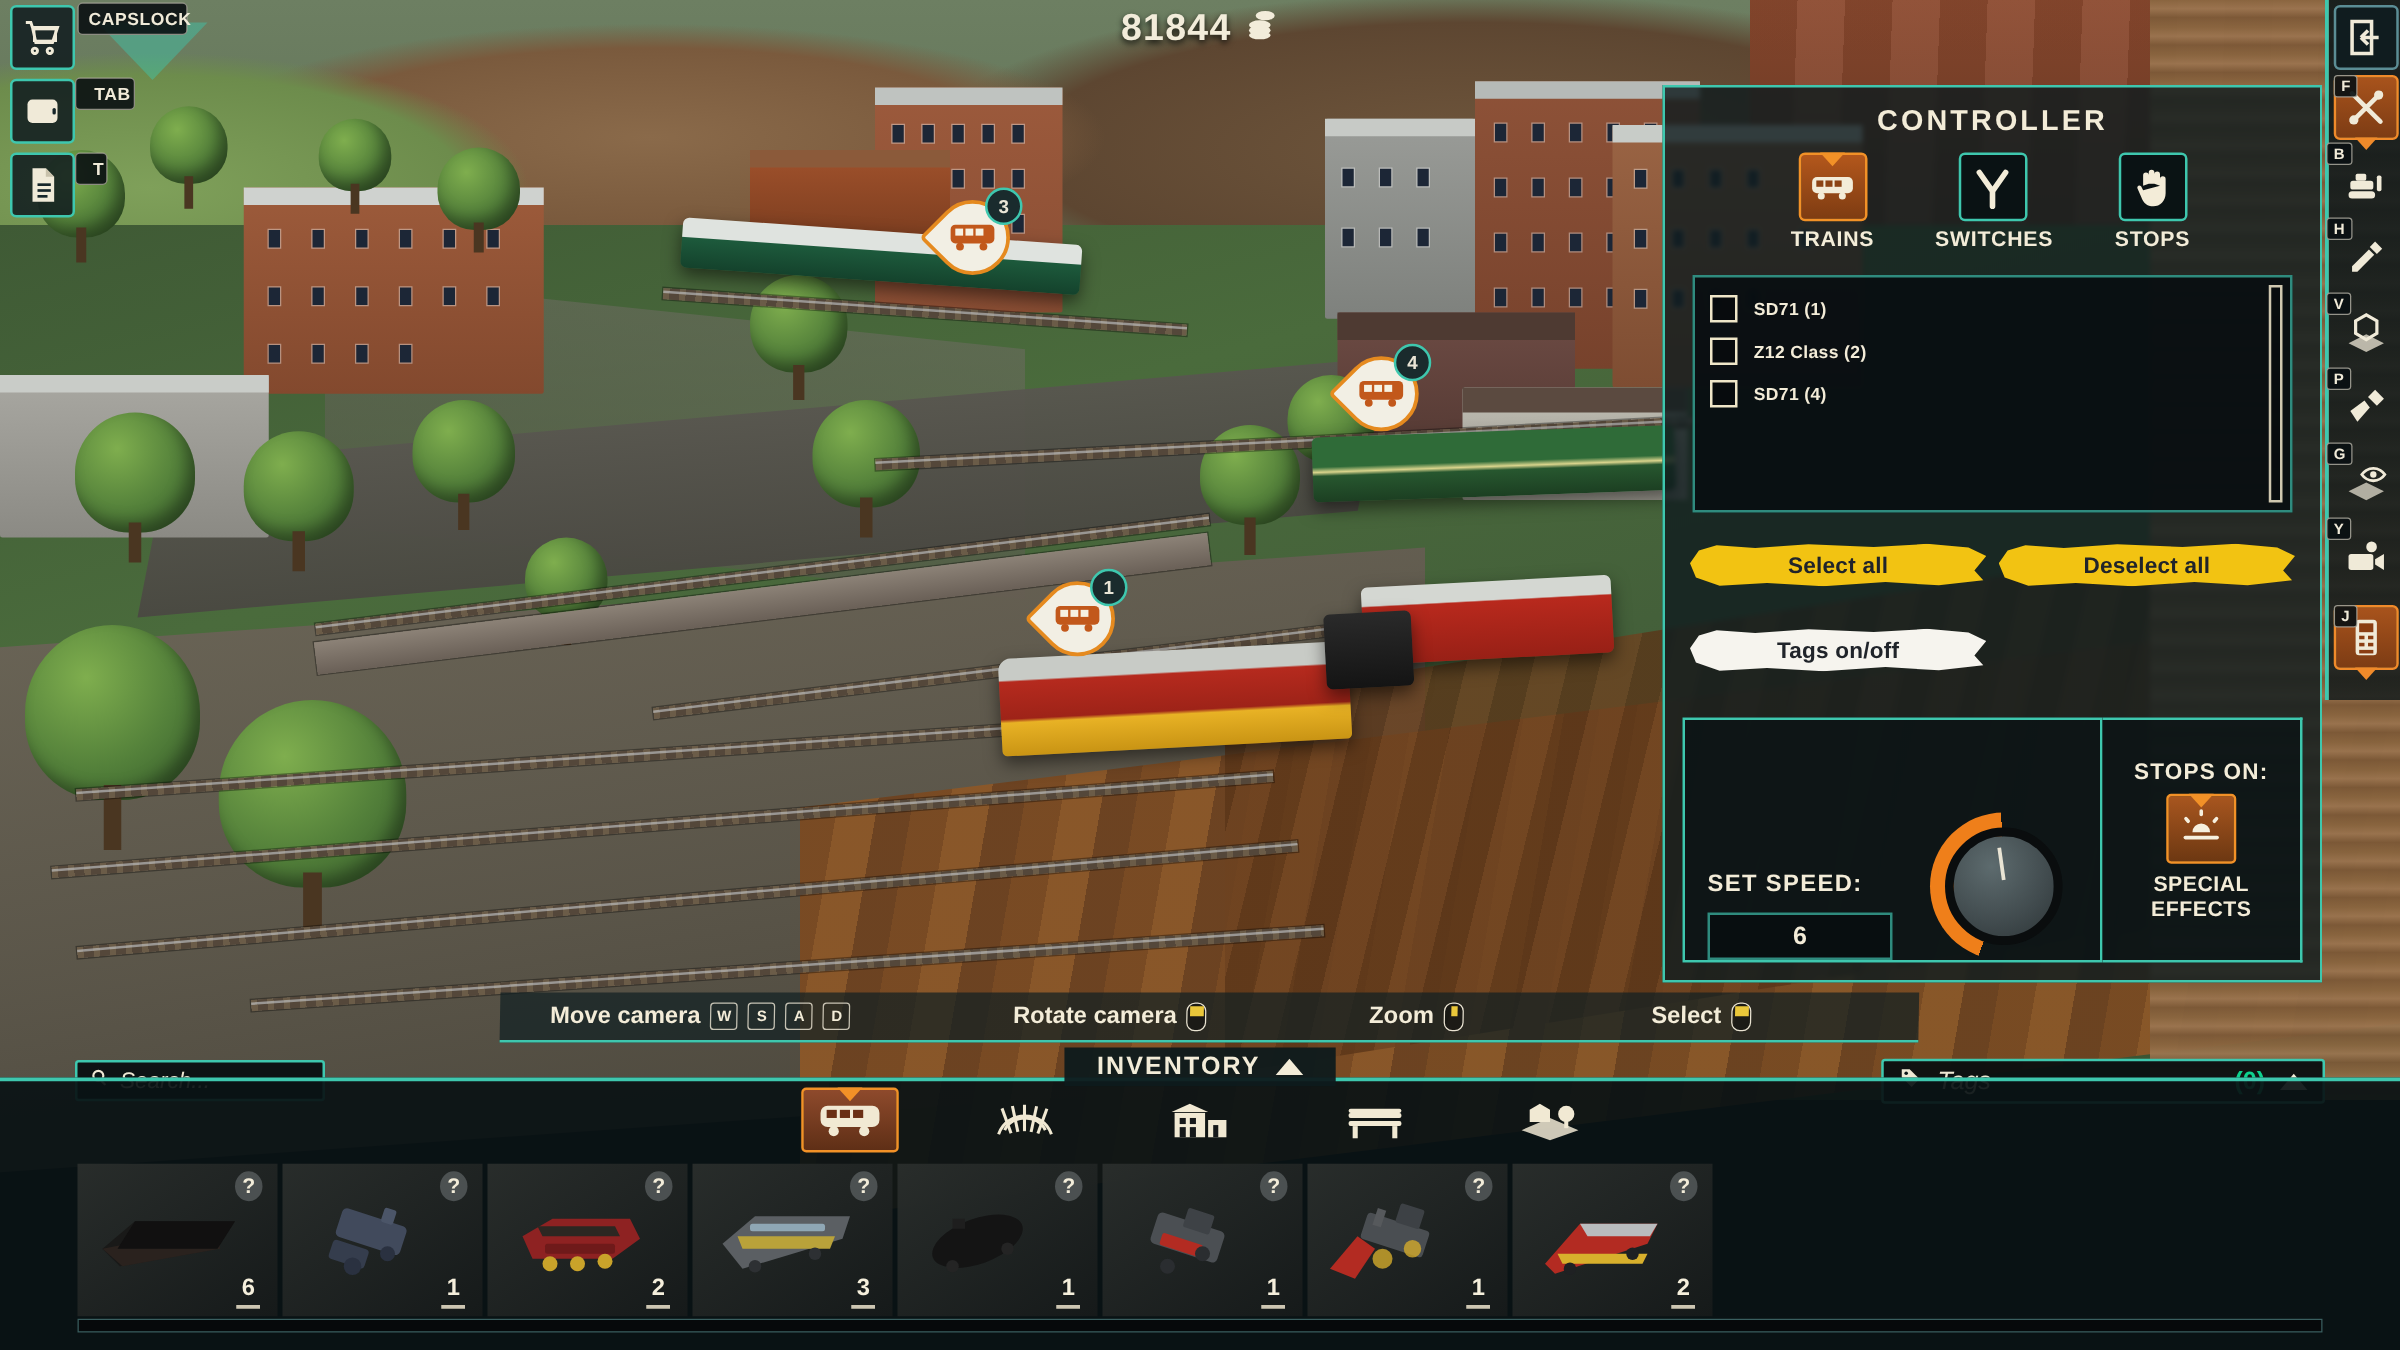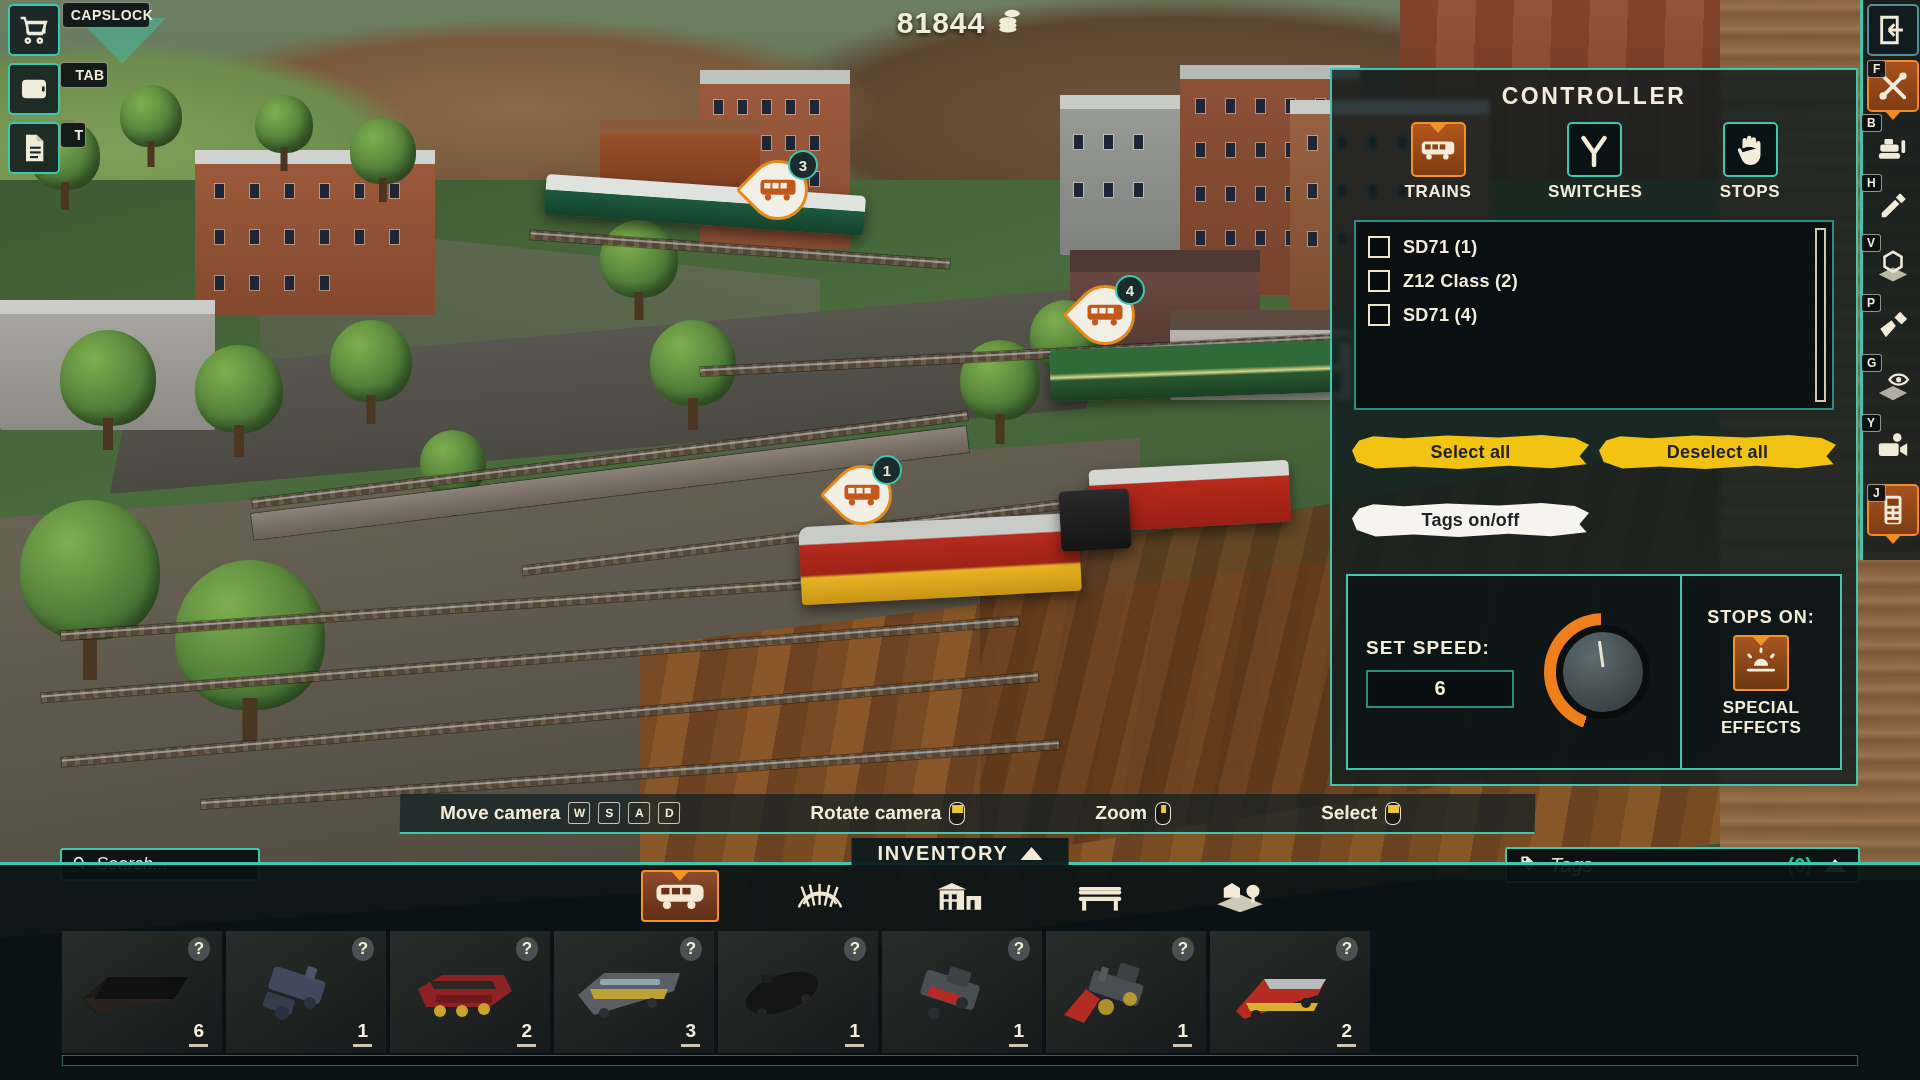--- a/index.html
+++ b/index.html
@@ -190,21 +190,21 @@
   #controller {
     position: absolute; left: 1330px; top: 68px; width: 528px; height: 718px;
     background: rgba(16,28,30,.82);
     border: 2px solid #3ec7ae;
     backdrop-filter: blur(2px);
   }
   #controller-title {
     text-align: center; color: #f3ecd8; font-size: 23px; font-weight: bold;
     letter-spacing: 2.5px; padding: 13px 0 6px;
   }
-  #tabs { display: flex; justify-content: center; gap: 64px; padding: 6px 0 4px; }
+  #tabs { display: flex; justify-content: center; gap: 36px; padding: 6px 0 4px; }
   .tab { width: 92px; text-align: center; }
   .tab .tile {
     width: 55px; height: 55px; margin: 0 auto; border-radius: 5px;
     background: rgba(10,18,20,.95); border: 2px solid #3ec7ae;
     display: flex; align-items: center; justify-content: center; position: relative;
   }
   .tab.active .tile {
     background: linear-gradient(180deg,#b3571c 0%, #7e3c12 100%);
     border-color: #f29127;
   }
@@ -229,21 +229,21 @@
   }
   .cbx {
     width: 22px; height: 22px; border: 2px solid #efe6c8;
     background: rgba(0,0,0,.25); flex: none; position: relative;
   }
   .row.checked .cbx { border-color: #0ed18e; }
   .row.checked .cbx::after {
     content: '✓'; position: absolute; left: 1px; top: -7px;
     color: #0ed18e; font-size: 23px; font-weight: bold; line-height: 1;
   }
-  .row .txt { color: #f3ecd8; font-size: 18px; font-weight: bold; letter-spacing: .3px; }
+  .row .txt { color: #f3ecd8; font-size: 14px; font-weight: bold; letter-spacing: .3px; }
   .row.checked .txt { color: #0ed18e; }
   .row.checked::after {
     content: ''; position: absolute; left: 0; right: 0; bottom: 0; height: 2px;
     background: linear-gradient(90deg,#e07a14 0%, #b35f10 88%, rgba(179,95,16,0) 100%);
   }
   #list-scrollbar {
     position: absolute; right: 6px; top: 6px; width: 11px; bottom: 6px;
     border: 2px solid #cfc8b0; background: rgba(0,0,0,.2);
   }
 
@@ -264,21 +264,21 @@
   }
   .paint-btn.white .swipe { background: #f6f4ee; }
   .paint-btn .swipe-txt { position: relative; z-index: 2; }
 
   #lower-split {
     position: absolute; left: 14px; right: 14px; bottom: 14px; height: 196px;
     display: flex; gap: 0;
   }
   #speed-box {
     flex: 1 1 auto; border: 2px solid #3ec7ae; background: rgba(10,18,20,.78);
-    display: flex; align-items: center; padding: 0 18px; gap: 10px;
+    display: flex; align-items: flex-end; padding: 0 18px; gap: 10px;
   }
   #speed-left { flex: 1; }
   #speed-label {
     color: #f3ecd8; font-size: 19px; font-weight: bold; letter-spacing: 1.1px; margin-bottom: 11px;
   }
   #speed-value {
     width: 148px; height: 38px; border: 2px solid #2f8b7e; background: rgba(8,14,16,.9);
     color: #f3ecd8; font-size: 20px; font-weight: bold;
     display: flex; align-items: center; justify-content: center;
   }

